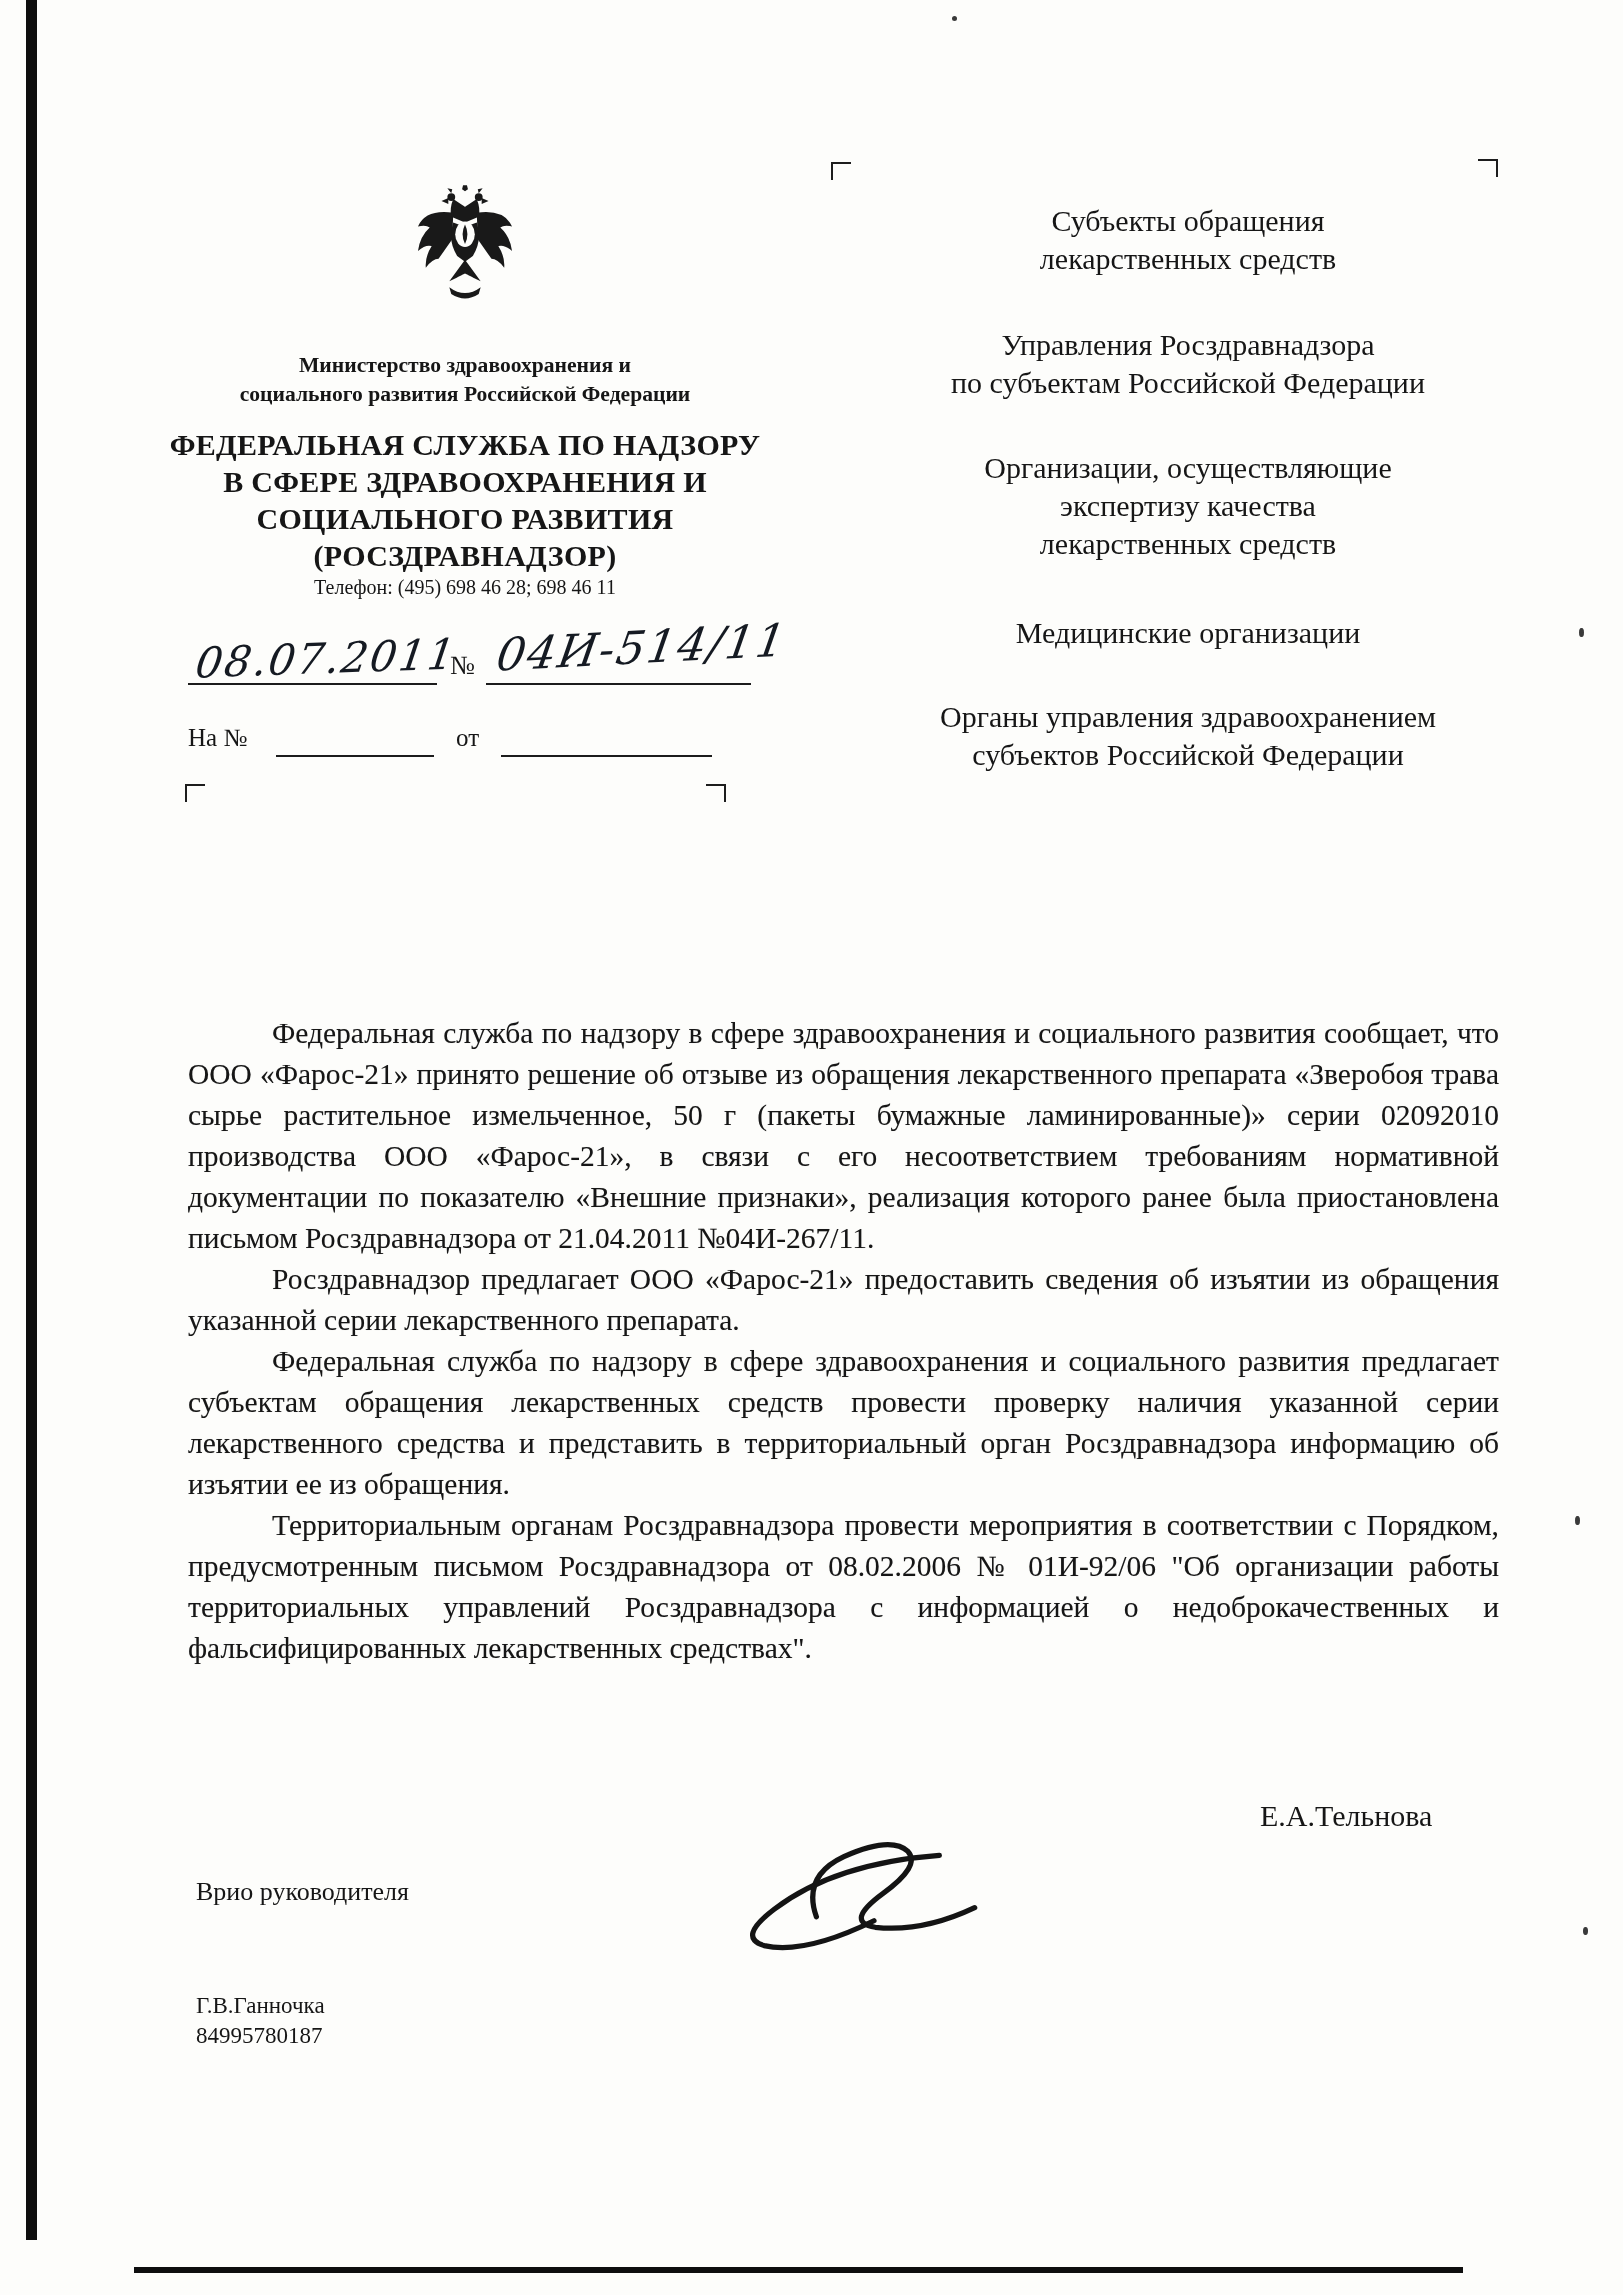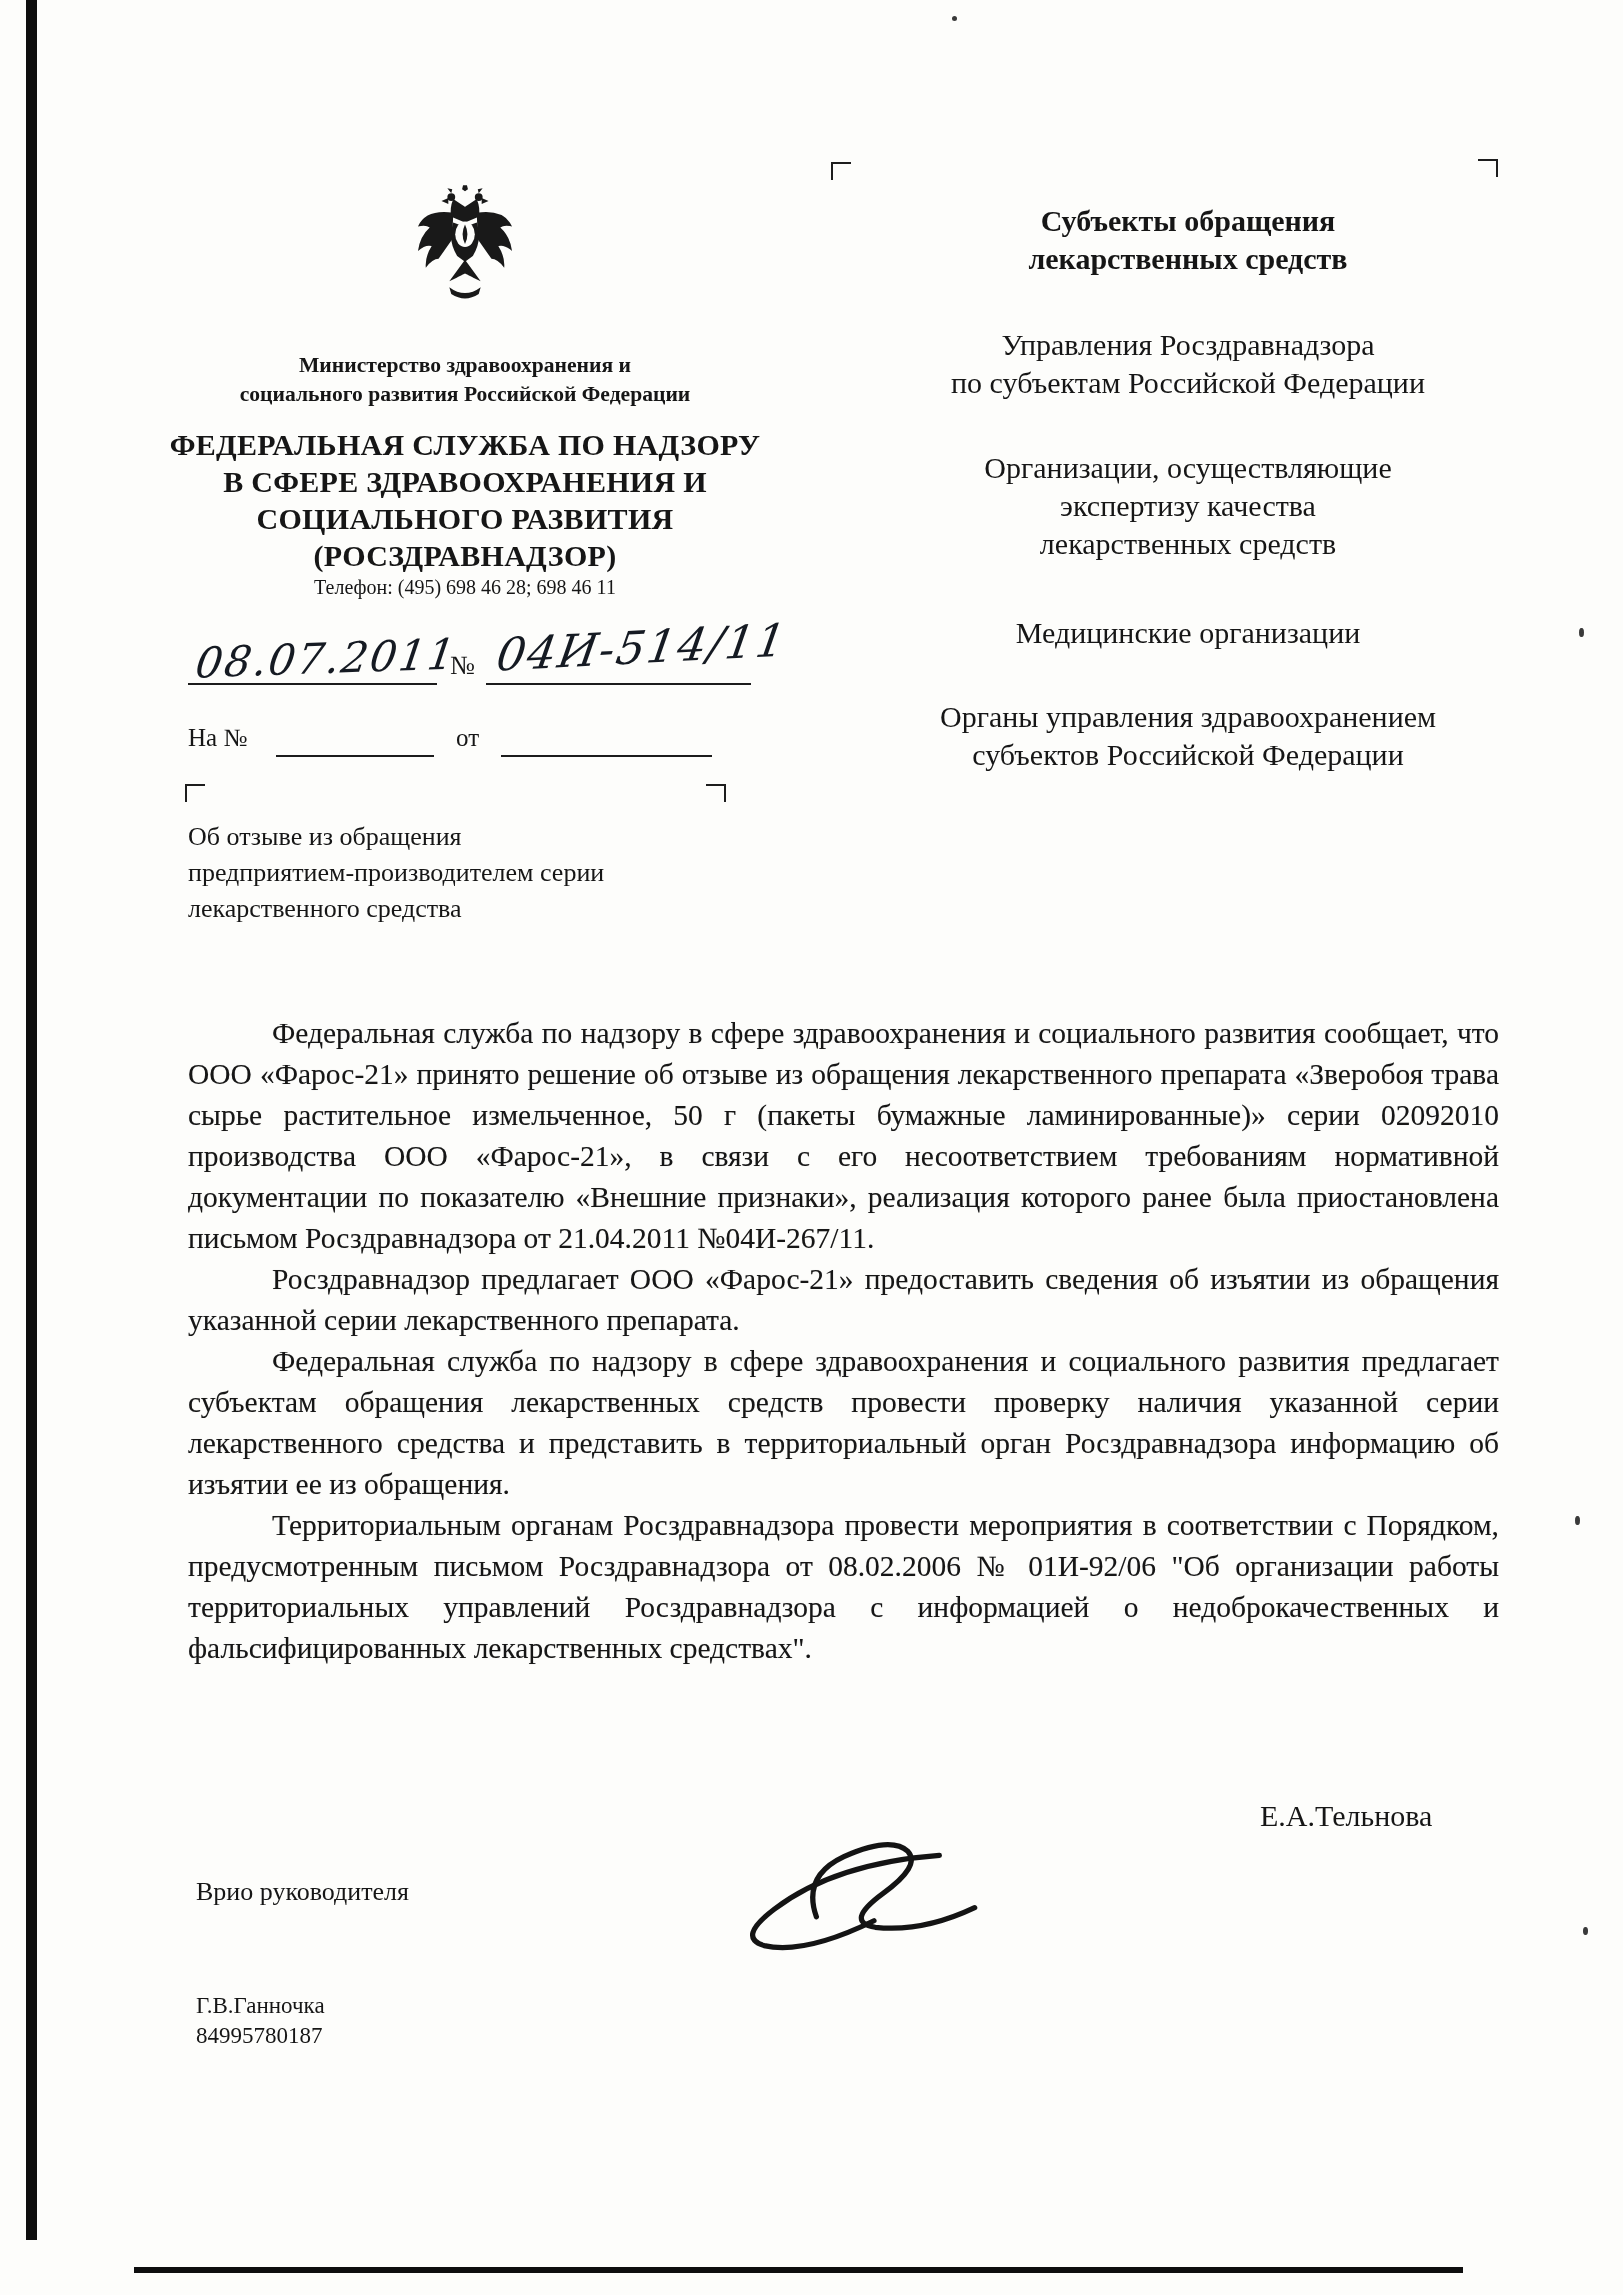--- a/index.html
+++ b/index.html
@@ -103,25 +103,22 @@
   <div class="uline" style="left:188px;top:683px;width:249px;"></div>
   <div class="nosign">№</div>
   <div class="hw num">04И-514/11</div>
   <div class="uline" style="left:486px;top:683px;width:265px;"></div>
 
   <div class="na-label" style="left:188px;top:724px;">На №</div>
   <div class="uline" style="left:276px;top:755px;width:158px;"></div>
   <div class="na-label" style="left:456px;top:724px;">от</div>
   <div class="uline" style="left:501px;top:755px;width:211px;"></div>
 
-  <div class="subject">Об отзыве из обращения
-предприятием-производителем серии
-лекарственного средства</div>
 
-  <div class="recipient" style="top:202px;font-weight:bold;">Субъекты обращения
+  <div class="recipient" style="top:202px;">Субъекты обращения
 лекарственных средств</div>
   <div class="recipient" style="top:326px;">Управления Росздравнадзора
 по субъектам Российской Федерации</div>
   <div class="recipient" style="top:449px;">Организации, осуществляющие
 экспертизу качества
 лекарственных средств</div>
   <div class="recipient" style="top:698px;">Органы управления здравоохранением
 субъектов Российской Федерации</div>
   <div class="recipient" style="top:614px;">Медицинские организации</div>
 

